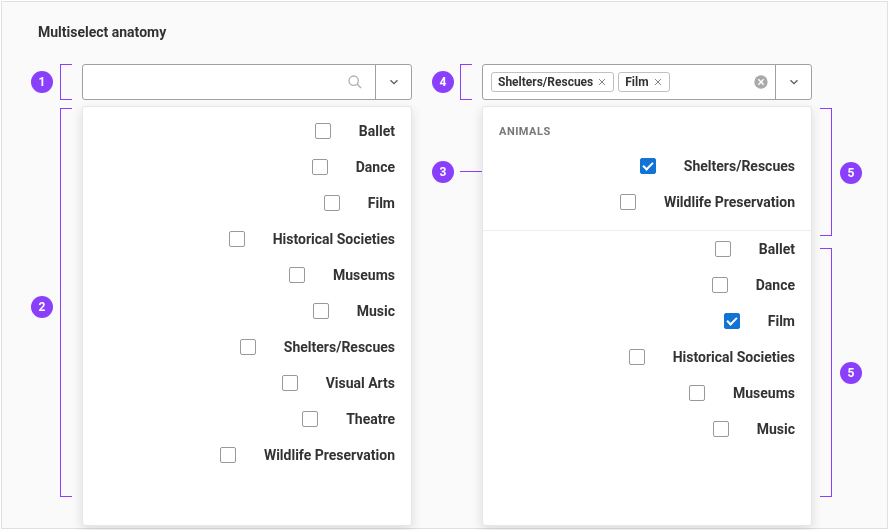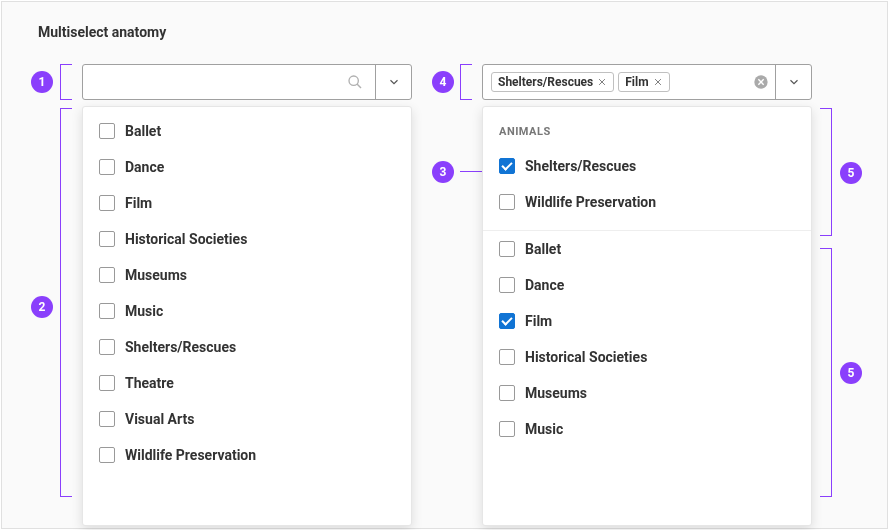--- a/index.html
+++ b/index.html
@@ -144,23 +144,24 @@
       text-transform: uppercase;
     }
     .group-divider {
       border-top: 1px solid #eee;
       margin-top: 10px;
     }
     .option {
       display: flex;
       align-items: center;
       padding: 10px 16px;
-      gap: 10px;
+      gap: 28px;
       font-size: 14px;
       color: #333;
+      justify-content: flex-end;
     }
     .checkbox {
       width: 16px;
       height: 16px;
       border: 1.5px solid #999;
       border-radius: 2px;
       flex-shrink: 0;
       position: relative;
       background: #fff;
     }
@@ -253,25 +254,25 @@
         <div class="option">
           <div class="checkbox"></div>
           <span>Music</span>
         </div>
         <div class="option">
           <div class="checkbox"></div>
           <span>Shelters/Rescues</span>
         </div>
         <div class="option">
           <div class="checkbox"></div>
+          <span>Visual Arts</span>
+        </div>
+        <div class="option">
+          <div class="checkbox"></div>
           <span>Theatre</span>
-        </div>
-        <div class="option">
-          <div class="checkbox"></div>
-          <span>Visual Arts</span>
         </div>
         <div class="option">
           <div class="checkbox"></div>
           <span>Wildlife Preservation</span>
         </div>
       </div>
   </div>
 
   <div class="col col-right">
     <div class="input-row">

